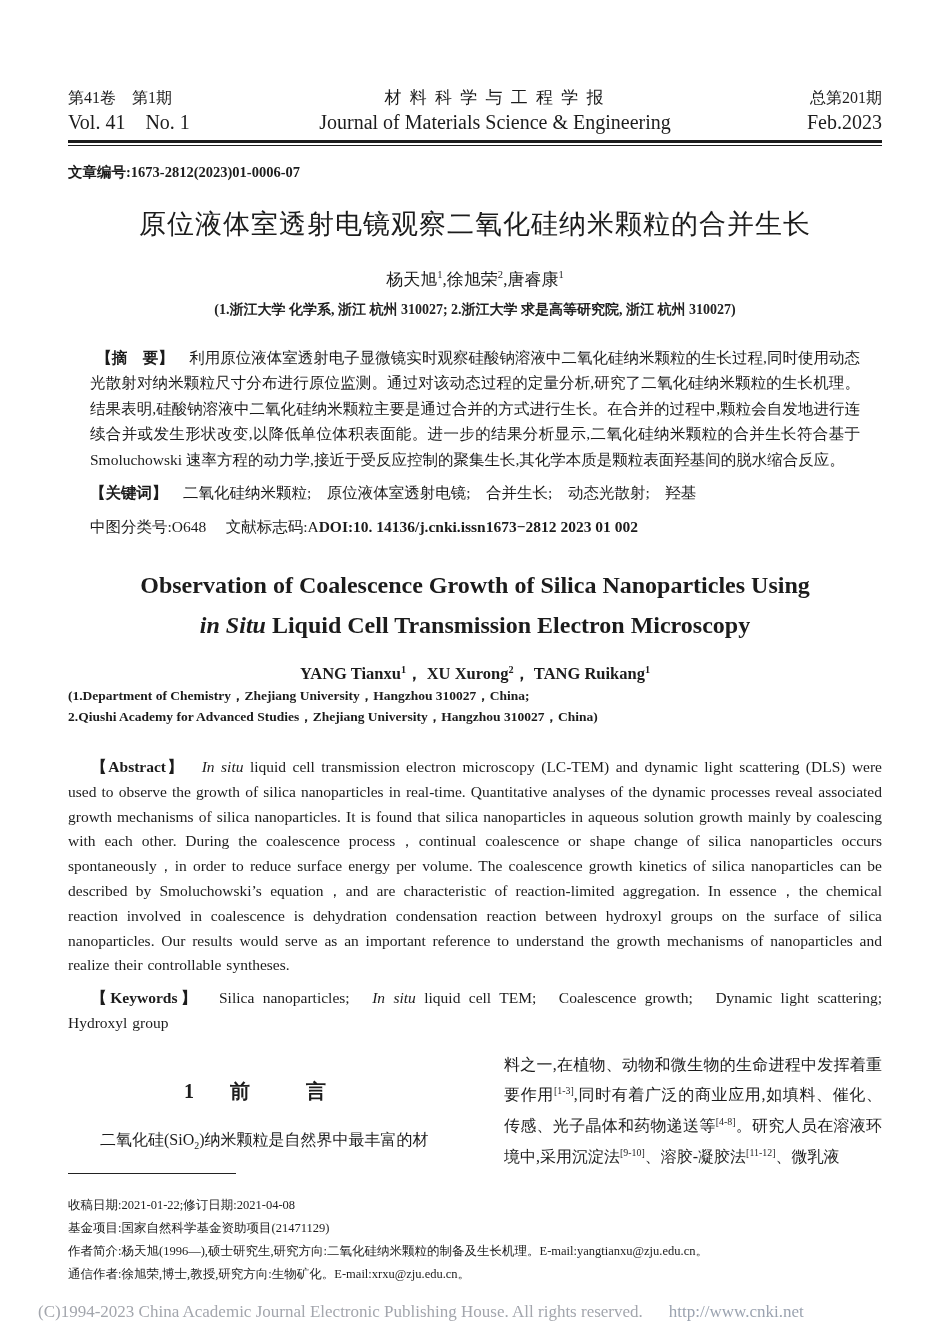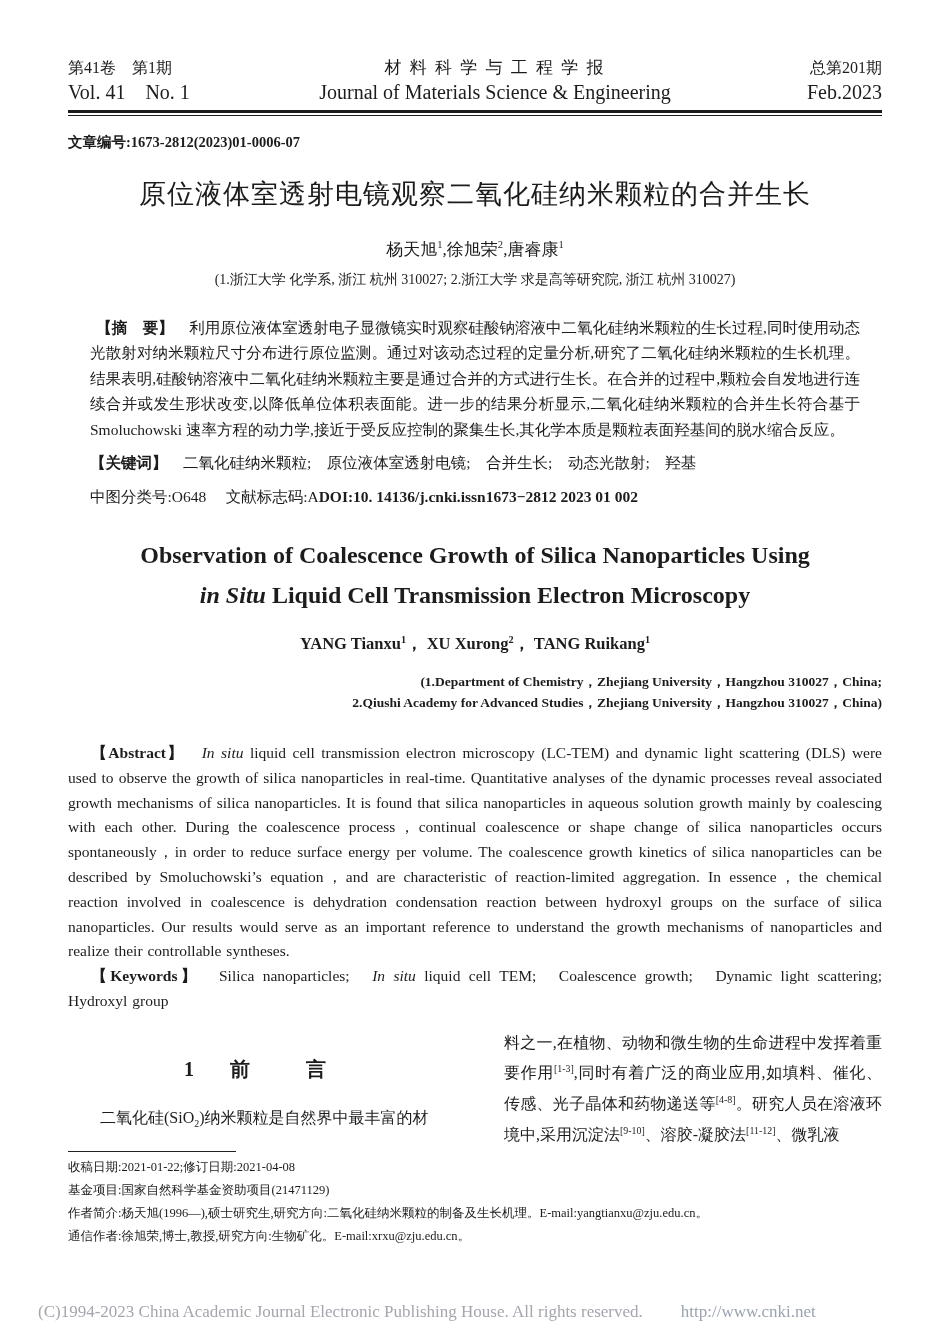--- a/index.html
+++ b/index.html
@@ -2,72 +2,72 @@
 <html><head>
 <meta charset="utf-8">
 <style>
   html,body{margin:0;padding:0;background:#ffffff;}
   body{
     width:950px;height:1344px;position:relative;overflow:hidden;
     font-family:"Liberation Serif","DejaVu Serif",serif;
     color:#1c1c1c;
     -webkit-font-smoothing:antialiased;
   }
-  .page{position:absolute;inset:0;padding:56px 68px 0 68px;box-sizing:border-box;}
+  .page{position:absolute;inset:0;padding:86px 68px 0 68px;box-sizing:border-box;}
 
   
   .jheader{display:flex;align-items:flex-start;}
   .jh-left{width:170px;text-align:left;}
   .jh-center{flex:1;text-align:center;}
   .jh-right{width:130px;text-align:right;}
   .jh-cn{font-size:16px;line-height:24px;}
   .jh-en{font-size:20px;line-height:24px;}
   .jh-journal-cn{font-size:17px;letter-spacing:2px;line-height:24px;}
   .rule-thick{height:2.5px;background:#1c1c1c;margin-top:6px;}
   .rule-thin{height:1px;background:#1c1c1c;margin-top:2px;}
 
   
   .article-no{margin-top:17px;font-size:14.5px;font-weight:bold;}
   .cn-title{margin-top:24px;text-align:center;font-size:27px;font-weight:normal;letter-spacing:1px;}
   .cn-authors{margin-top:26px;text-align:center;font-size:17px;}
-  .cn-affil{margin-top:10px;text-align:center;font-size:14px;color:#222;}
+  .cn-affil{margin-top:10px;text-align:center;font-size:14px;color:#222;font-weight:bold;}
 
   .cn-abstract{margin:26px 22px 0 22px;font-size:15.5px;line-height:25.5px;text-align:justify;text-indent:0.4em;}
   .cn-keywords{margin:8px 22px;font-size:15.5px;line-height:25.5px;}
   .clc-row{margin:0 22px;font-size:15.5px;line-height:25.5px;display:flex;}
   .clc-doi{font-weight:bold;}
 
   .en-title{margin-top:26px;text-align:center;font-size:24px;font-weight:bold;line-height:40px;}
   .en-authors{margin-top:18px;text-align:center;font-size:16.5px;font-weight:bold;}
-  .en-affil{margin-top:16px;text-align:right;font-size:13.5px;font-weight:bold;line-height:21px;}
+  .en-affil{margin-top:0;text-align:left;font-size:13.5px;font-weight:bold;line-height:21px;}
 
   .en-abstract{margin-top:28px;font-size:15.5px;line-height:24.8px;text-align:justify;text-indent:1.5em;word-spacing:1px;}
-  .en-keywords{margin-top:0;font-size:15.5px;line-height:24.8px;text-align:justify;text-indent:1.5em;word-spacing:1px;}
+  .en-keywords{margin-top:8px;font-size:15.5px;line-height:24.8px;text-align:justify;text-indent:1.5em;word-spacing:1px;}
 
   
   .twocol{display:flex;margin-top:16px;}
   .col-left{width:392px;}
   .col-right{flex:1;margin-left:44px;}
   .sec-head{margin-top:26px;text-align:center;font-size:20px;font-weight:bold;}
   .sec-no{margin-right:18px;}
   .sec-word{letter-spacing:18px;margin-left:18px;}
   .cn-para{margin-top:22px;font-size:16px;line-height:26.5px;text-align:justify;text-indent:2em;}
   .col-right .cn-para{margin-top:0;text-indent:0;}
   .fn-rule{width:168px;border:none;border-top:1.2px solid #222;margin:14px 0 0 0;}
 
-  .footnotes{margin-top:4px;font-size:12.5px;line-height:23px;color:#1c1c1c;}
+  .footnotes{margin-top:20px;font-size:12.5px;line-height:23px;color:#1c1c1c;}
   sup{font-size:0.62em;}
   sub{font-size:0.62em;}
 
   
   .scan-footer{
     position:absolute;left:38px;bottom:22px;width:880px;
     font-size:17px;color:#a3a6ad;white-space:nowrap;
   }
-  .scan-footer .url{margin-left:38px;color:#9ba3b0;}
+  .scan-footer .url{margin-left:26px;color:#9ba3b0;}
 </style>
 </head>
 <body>
 
 <div class="page">
 
   <div class="jheader">
     <div class="jh-left">
       <div class="jh-cn">第41卷　第1期</div>
       <div class="jh-en">Vol. 41　No. 1</div>

